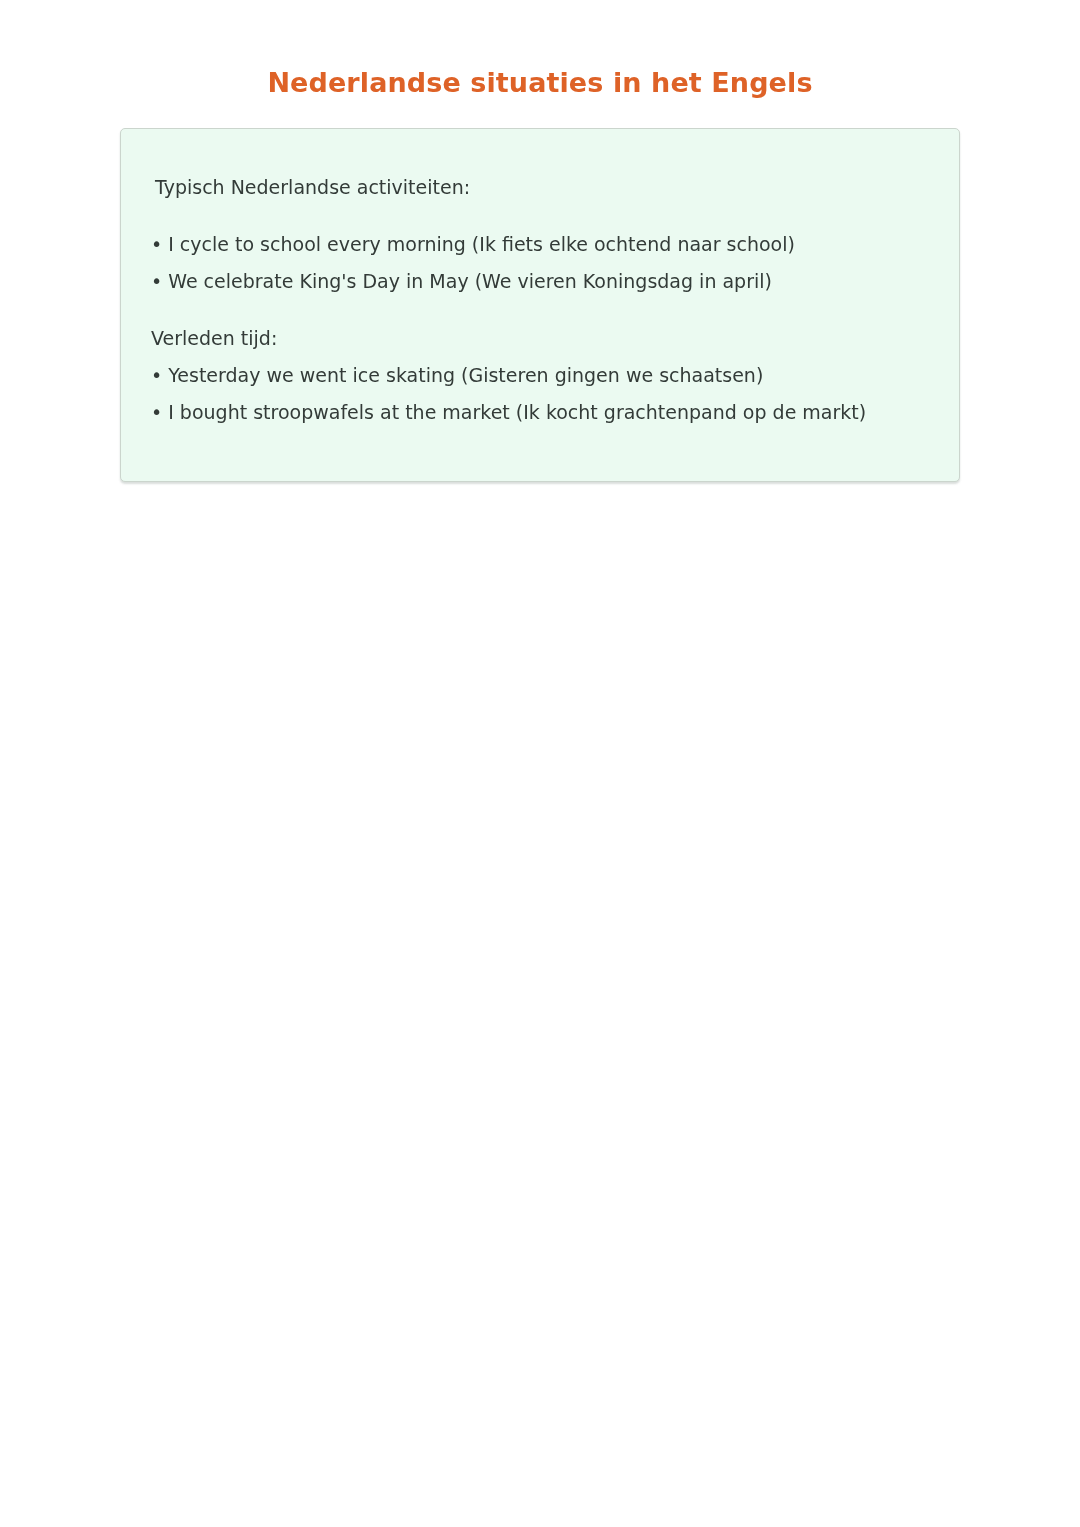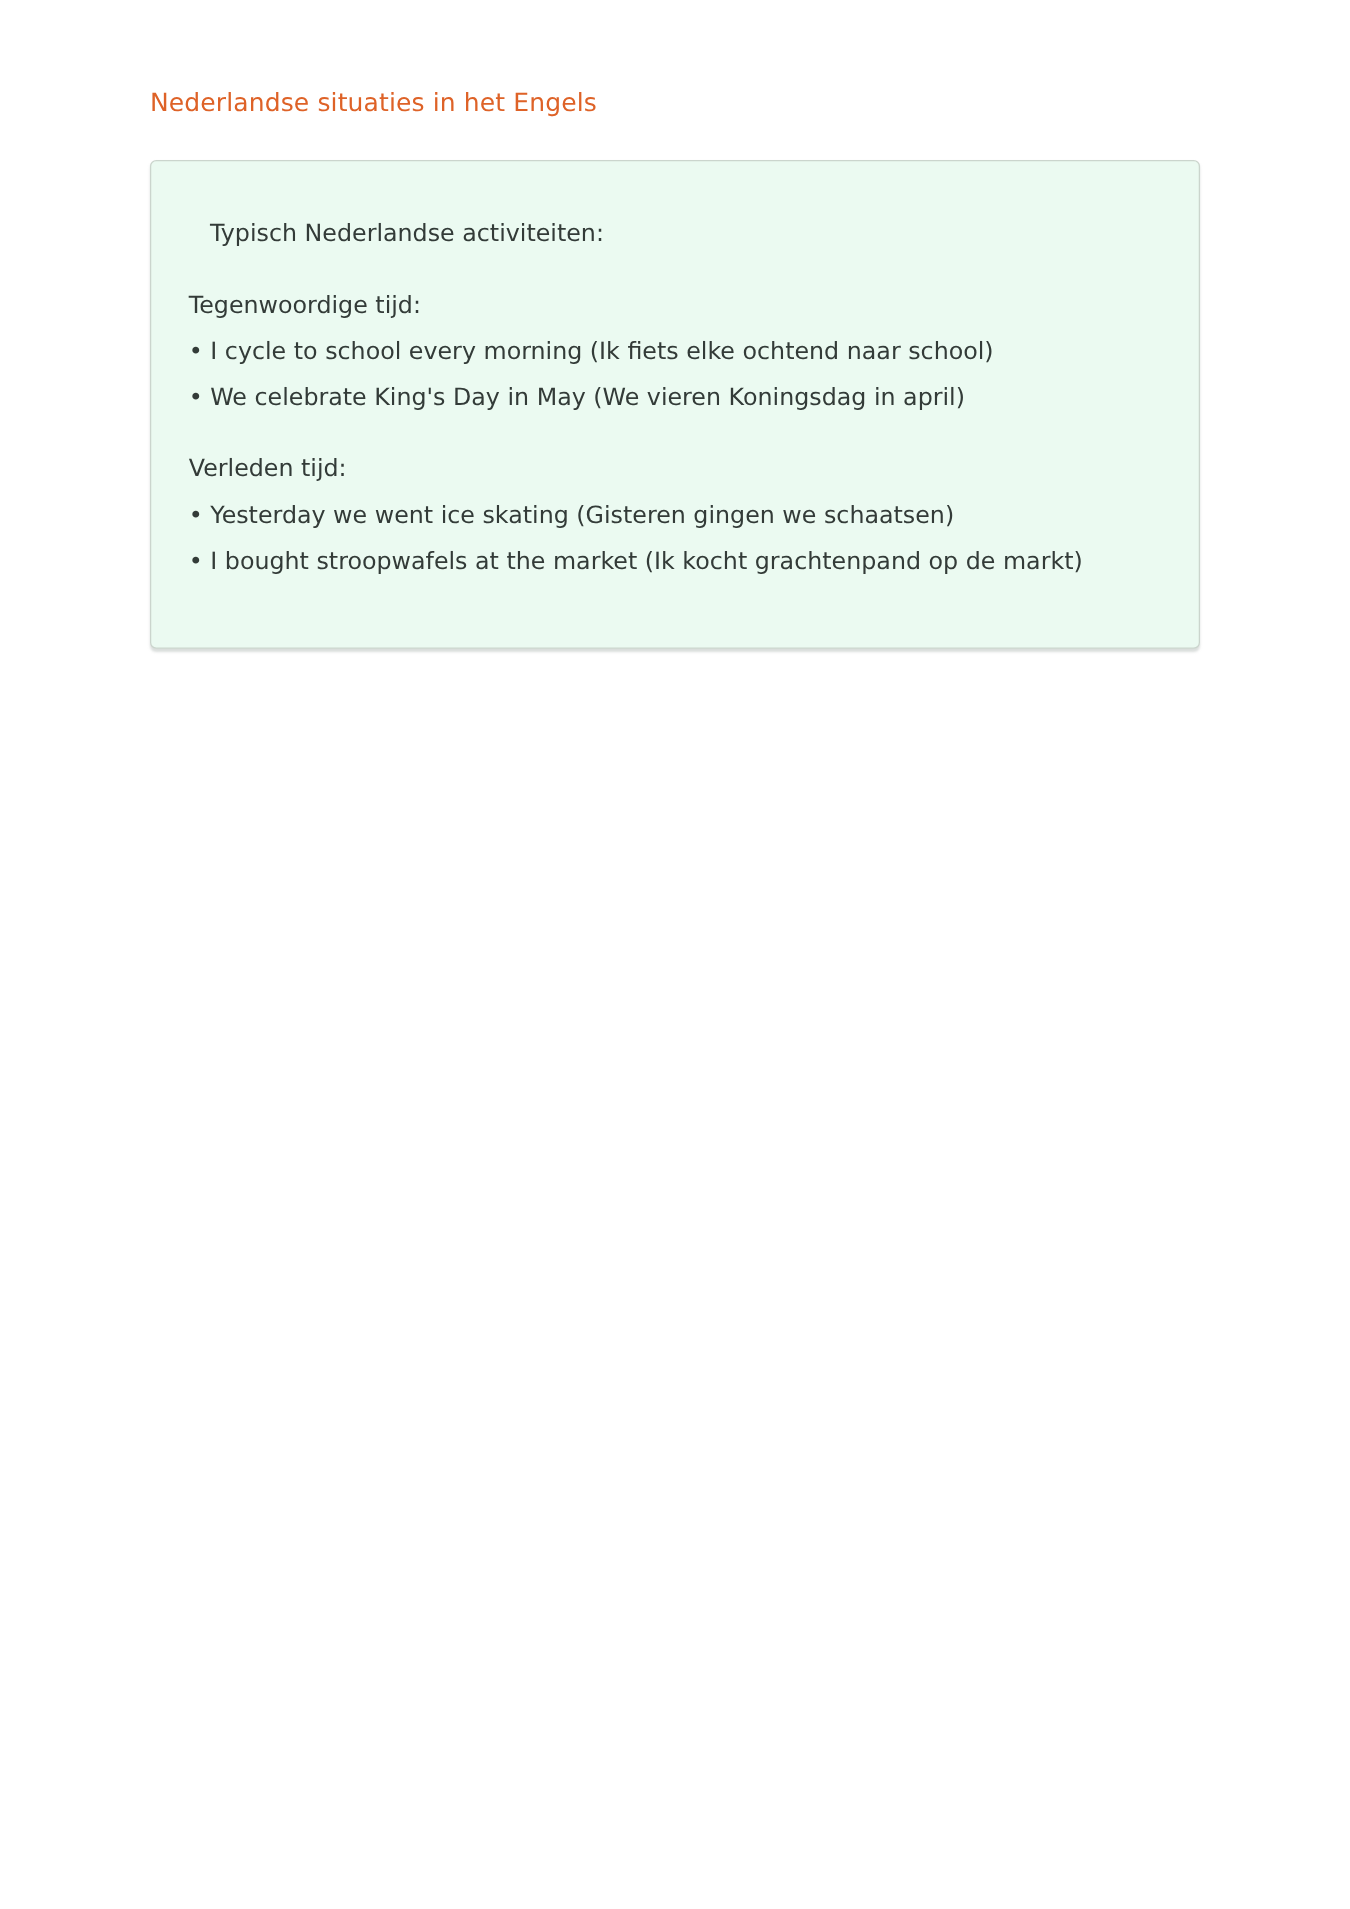--- a/index.html
+++ b/index.html
@@ -13,40 +13,41 @@
     font-family: "DejaVu Sans", "Liberation Sans", sans-serif;
     box-sizing: border-box;
     overflow: hidden;
   }
   .page {
     padding: 70px 120px 0 120px;
     box-sizing: border-box;
   }
   .page-title {
     margin: 0 0 33px 0;
-    font-size: 20px;
+    font-size: 27px;
     line-height: 25px;
-    font-weight: normal;
+    font-weight: bold;
     color: #de6227;
     letter-spacing: 0.1px;
+    text-align: center;
   }
   .card {
     box-sizing: border-box;
     width: 840px;
     background: #ebfaf1;
     border: 1px solid #cbd5cd;
     border-radius: 5px;
     box-shadow: 0 2px 2px rgba(150, 160, 155, 0.35);
     padding: 40px 30px 46px 30px;
     color: #333b38;
     font-size: 19px;
     line-height: 37px;
   }
   .card p {
-    margin: 0 0 20px 17px;
+    margin: 0 0 20px 4px;
   }
   .card .section {
     margin: 0 0 20px 0;
   }
   .card .section:last-child {
     margin-bottom: 4px;
   }
   .bullet-item .bullet {
     margin-right: 6px;
   }
@@ -56,21 +57,20 @@
 
 <div class="page">
 
   <h1 class="page-title">Nederlandse situaties in het Engels</h1>
 
   <div class="card">
 
     <p class="intro">Typisch Nederlandse activiteiten:</p>
 
     <div class="section">
-      <div class="section-heading">Tegenwoordige tijd:</div>
       <div class="bullet-item"><span class="bullet">•</span><span>I cycle to school every morning (Ik fiets elke ochtend naar school)</span></div>
       <div class="bullet-item"><span class="bullet">•</span><span>We celebrate King's Day in May (We vieren Koningsdag in april)</span></div>
     </div>
 
     <div class="section">
       <div class="section-heading">Verleden tijd:</div>
       <div class="bullet-item"><span class="bullet">•</span><span>Yesterday we went ice skating (Gisteren gingen we schaatsen)</span></div>
       <div class="bullet-item"><span class="bullet">•</span><span>I bought stroopwafels at the market (Ik kocht grachtenpand op de markt)</span></div>
     </div>
 

